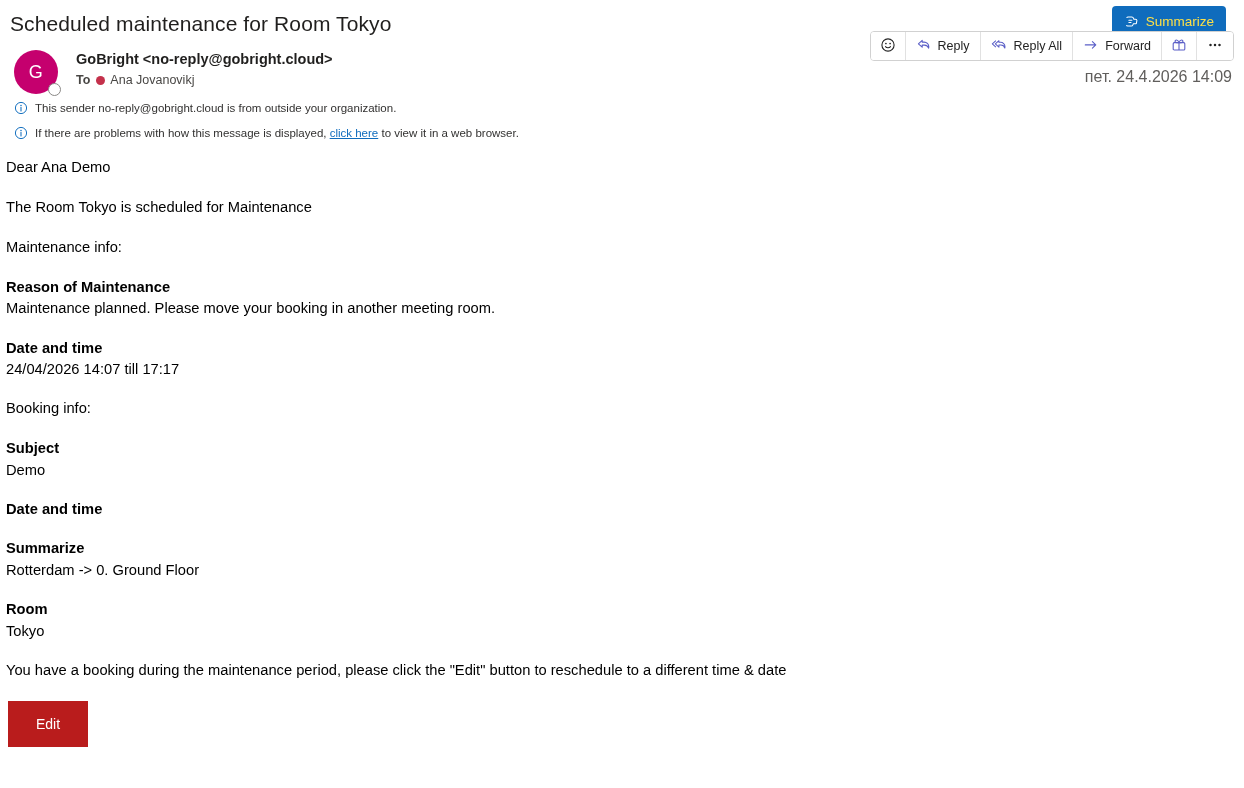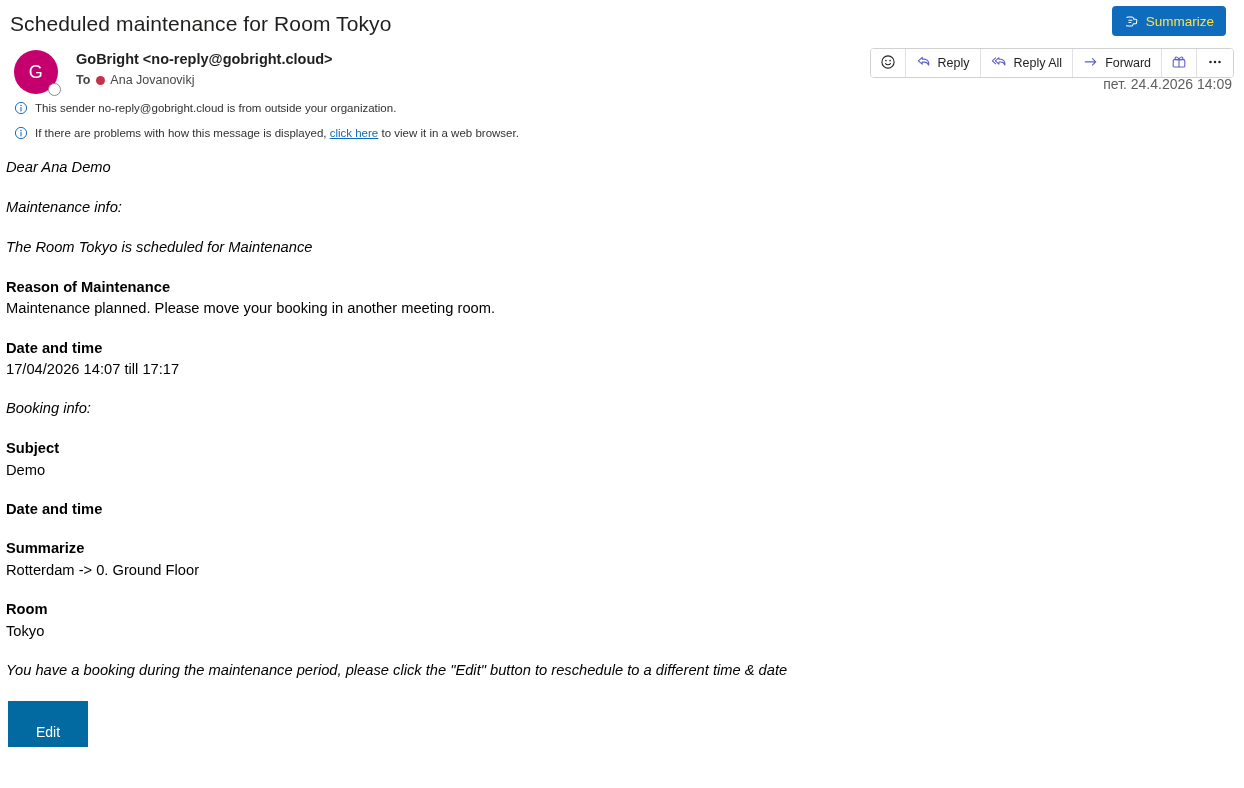--- a/index.html
+++ b/index.html
@@ -126,21 +126,21 @@
     width: 9px;
     height: 9px;
     border-radius: 50%;
     background: #c4314b;
     display: inline-block;
   }
 
   
   .actions {
     position: absolute;
-    top: 48px;
+    top: 31px;
     right: 10px;
     display: flex;
     align-items: center;
     border: 1px solid #d1d1d1;
     border-radius: 4px;
     height: 28px;
     background: #ffffff;
     overflow: hidden;
   }
   .act {
@@ -155,23 +155,23 @@
     border: none;
     border-right: 1px solid #e1e1e1;
     cursor: pointer;
     font-family: "Liberation Sans", sans-serif;
     white-space: nowrap;
   }
   .act:last-child { border-right: none; }
   .act.icon-only { padding: 0 9px; }
   .timestamp {
     position: absolute;
-    top: 76px;
+    top: 68px;
     right: 12px;
-    font-size: 14px;
+    font-size: 16px;
     color: #605e5c;
   }
 
   
   .info-bars {
     padding: 6px 8px 0 14px;
   }
   .info-bar {
     display: flex;
     align-items: flex-start;
@@ -187,41 +187,41 @@
     margin-top: 1px;
   }
 
   
   .body {
     padding: 8px 14px 0 6px;
     font-size: 14.7px;
     line-height: 1.32;
     color: #000000;
   }
-  .body p { margin: 0 0 20.5px 0; font-style: italic; }
+  .body p { margin: 0 0 20.5px 0; }
   .body .blk { margin: 0 0 20px 0; }
   .body .blk .hd {
     font-weight: bold;
     margin-bottom: 2px;
   }
   .edit-btn {
     display: block;
     width: 80px;
     height: 46px;
-    background: #0369a1;
+    background: #b91c1c;
     color: #ffffff;
     border: none;
     font-size: 14px;
     font-family: "Liberation Sans", sans-serif;
     cursor: pointer;
     margin-top: 10px;
     margin-left: 2px;
     text-align: center;
     line-height: 46px;
-    padding: 8px;
+    padding: 0;
   }
 </style>
 </head>
 <body>
 
 <div class="mail-header">
 
   <div class="subject-row">
     <div class="subject">Scheduled maintenance for Room Tokyo</div>
     <button class="summarize-btn">
@@ -331,31 +331,31 @@
         <circle cx="8" cy="5.1" r=".85" fill="#0f6cbd"></circle>
         <path d="M8 7.3v4" stroke="#0f6cbd" stroke-width="1.2" stroke-linecap="round"></path>
       </svg>
     </span>
     <span><span>If there are problems with how this message is displayed, </span><a href="#">click here</a><span> to view it in a web browser.</span></span>
   </div>
 </div>
 
 <div class="body">
   <p>Dear Ana Demo</p>
+  <p>The Room Tokyo is scheduled for Maintenance</p>
   <p>Maintenance info:</p>
-  <p>The Room Tokyo is scheduled for Maintenance</p>
 
   <div class="blk">
     <div class="hd">Reason of Maintenance</div>
     <div>Maintenance planned. Please move your booking in another meeting room.</div>
   </div>
 
   <div class="blk">
     <div class="hd">Date and time</div>
-    <div>17/04/2026 14:07 till 17:17</div>
+    <div>24/04/2026 14:07 till 17:17</div>
   </div>
 
   <p>Booking info:</p>
 
   <div class="blk">
     <div class="hd">Subject</div>
     <div>Demo</div>
   </div>
 
   <div class="blk">

